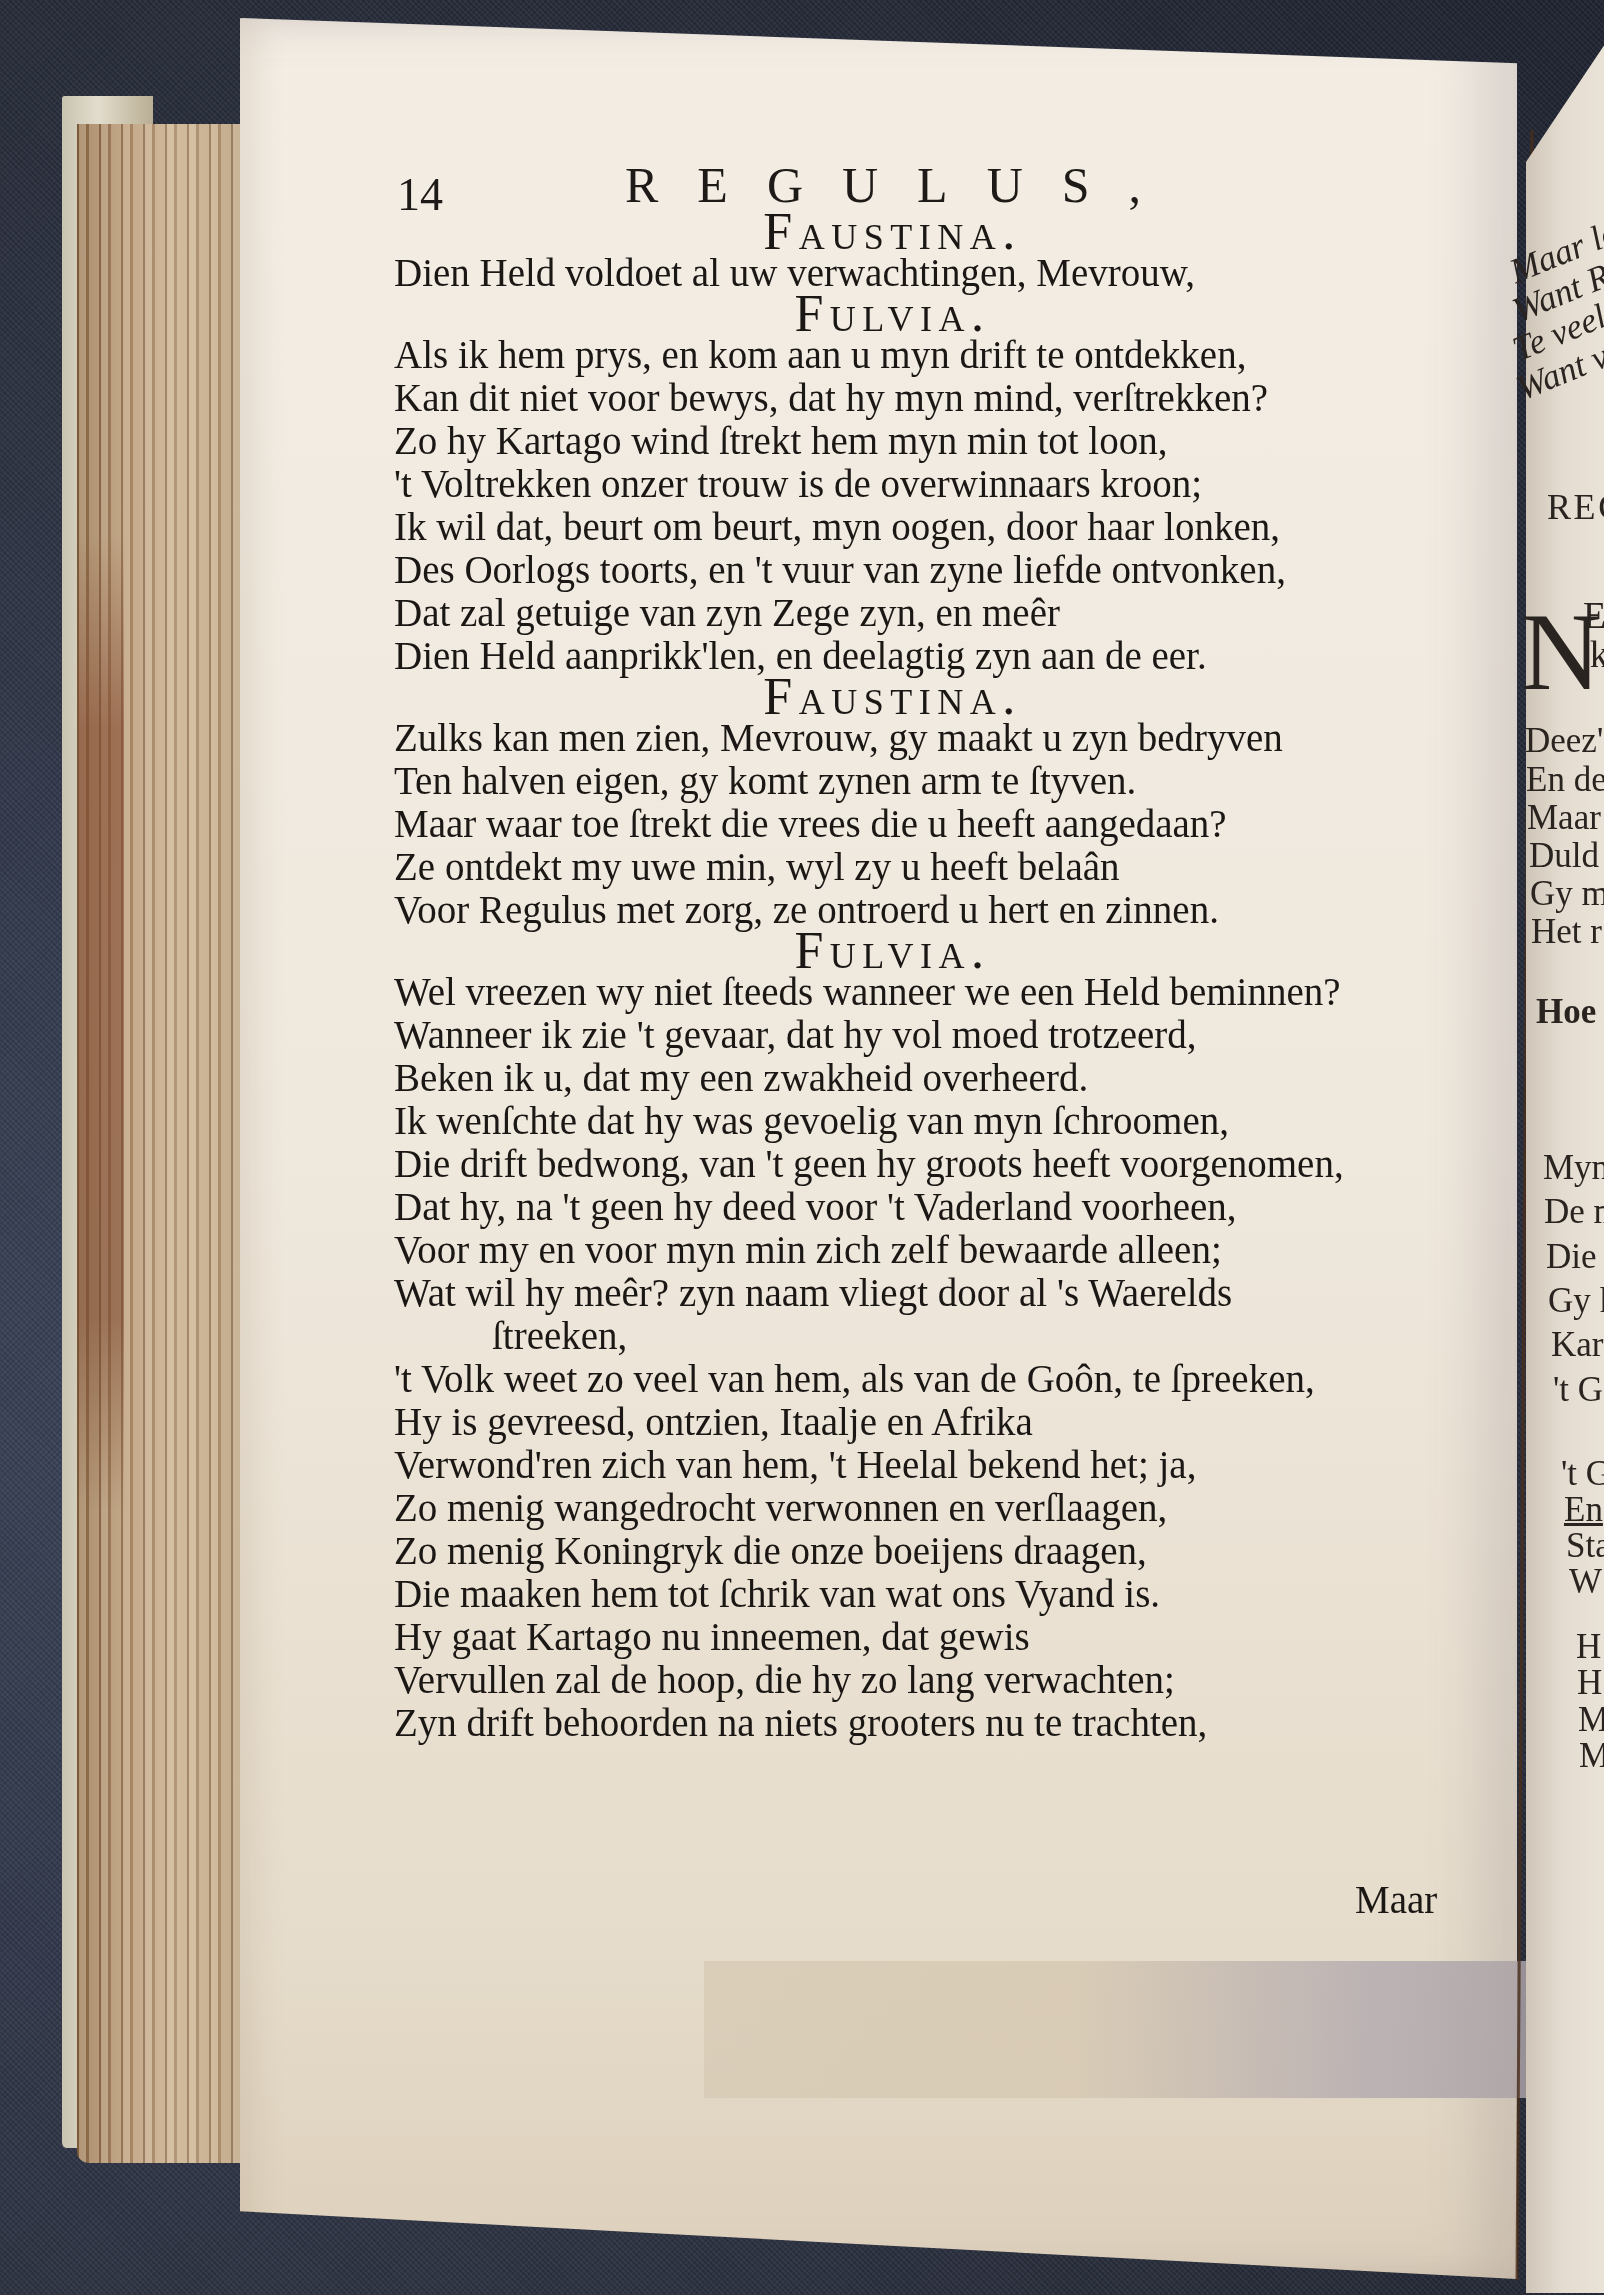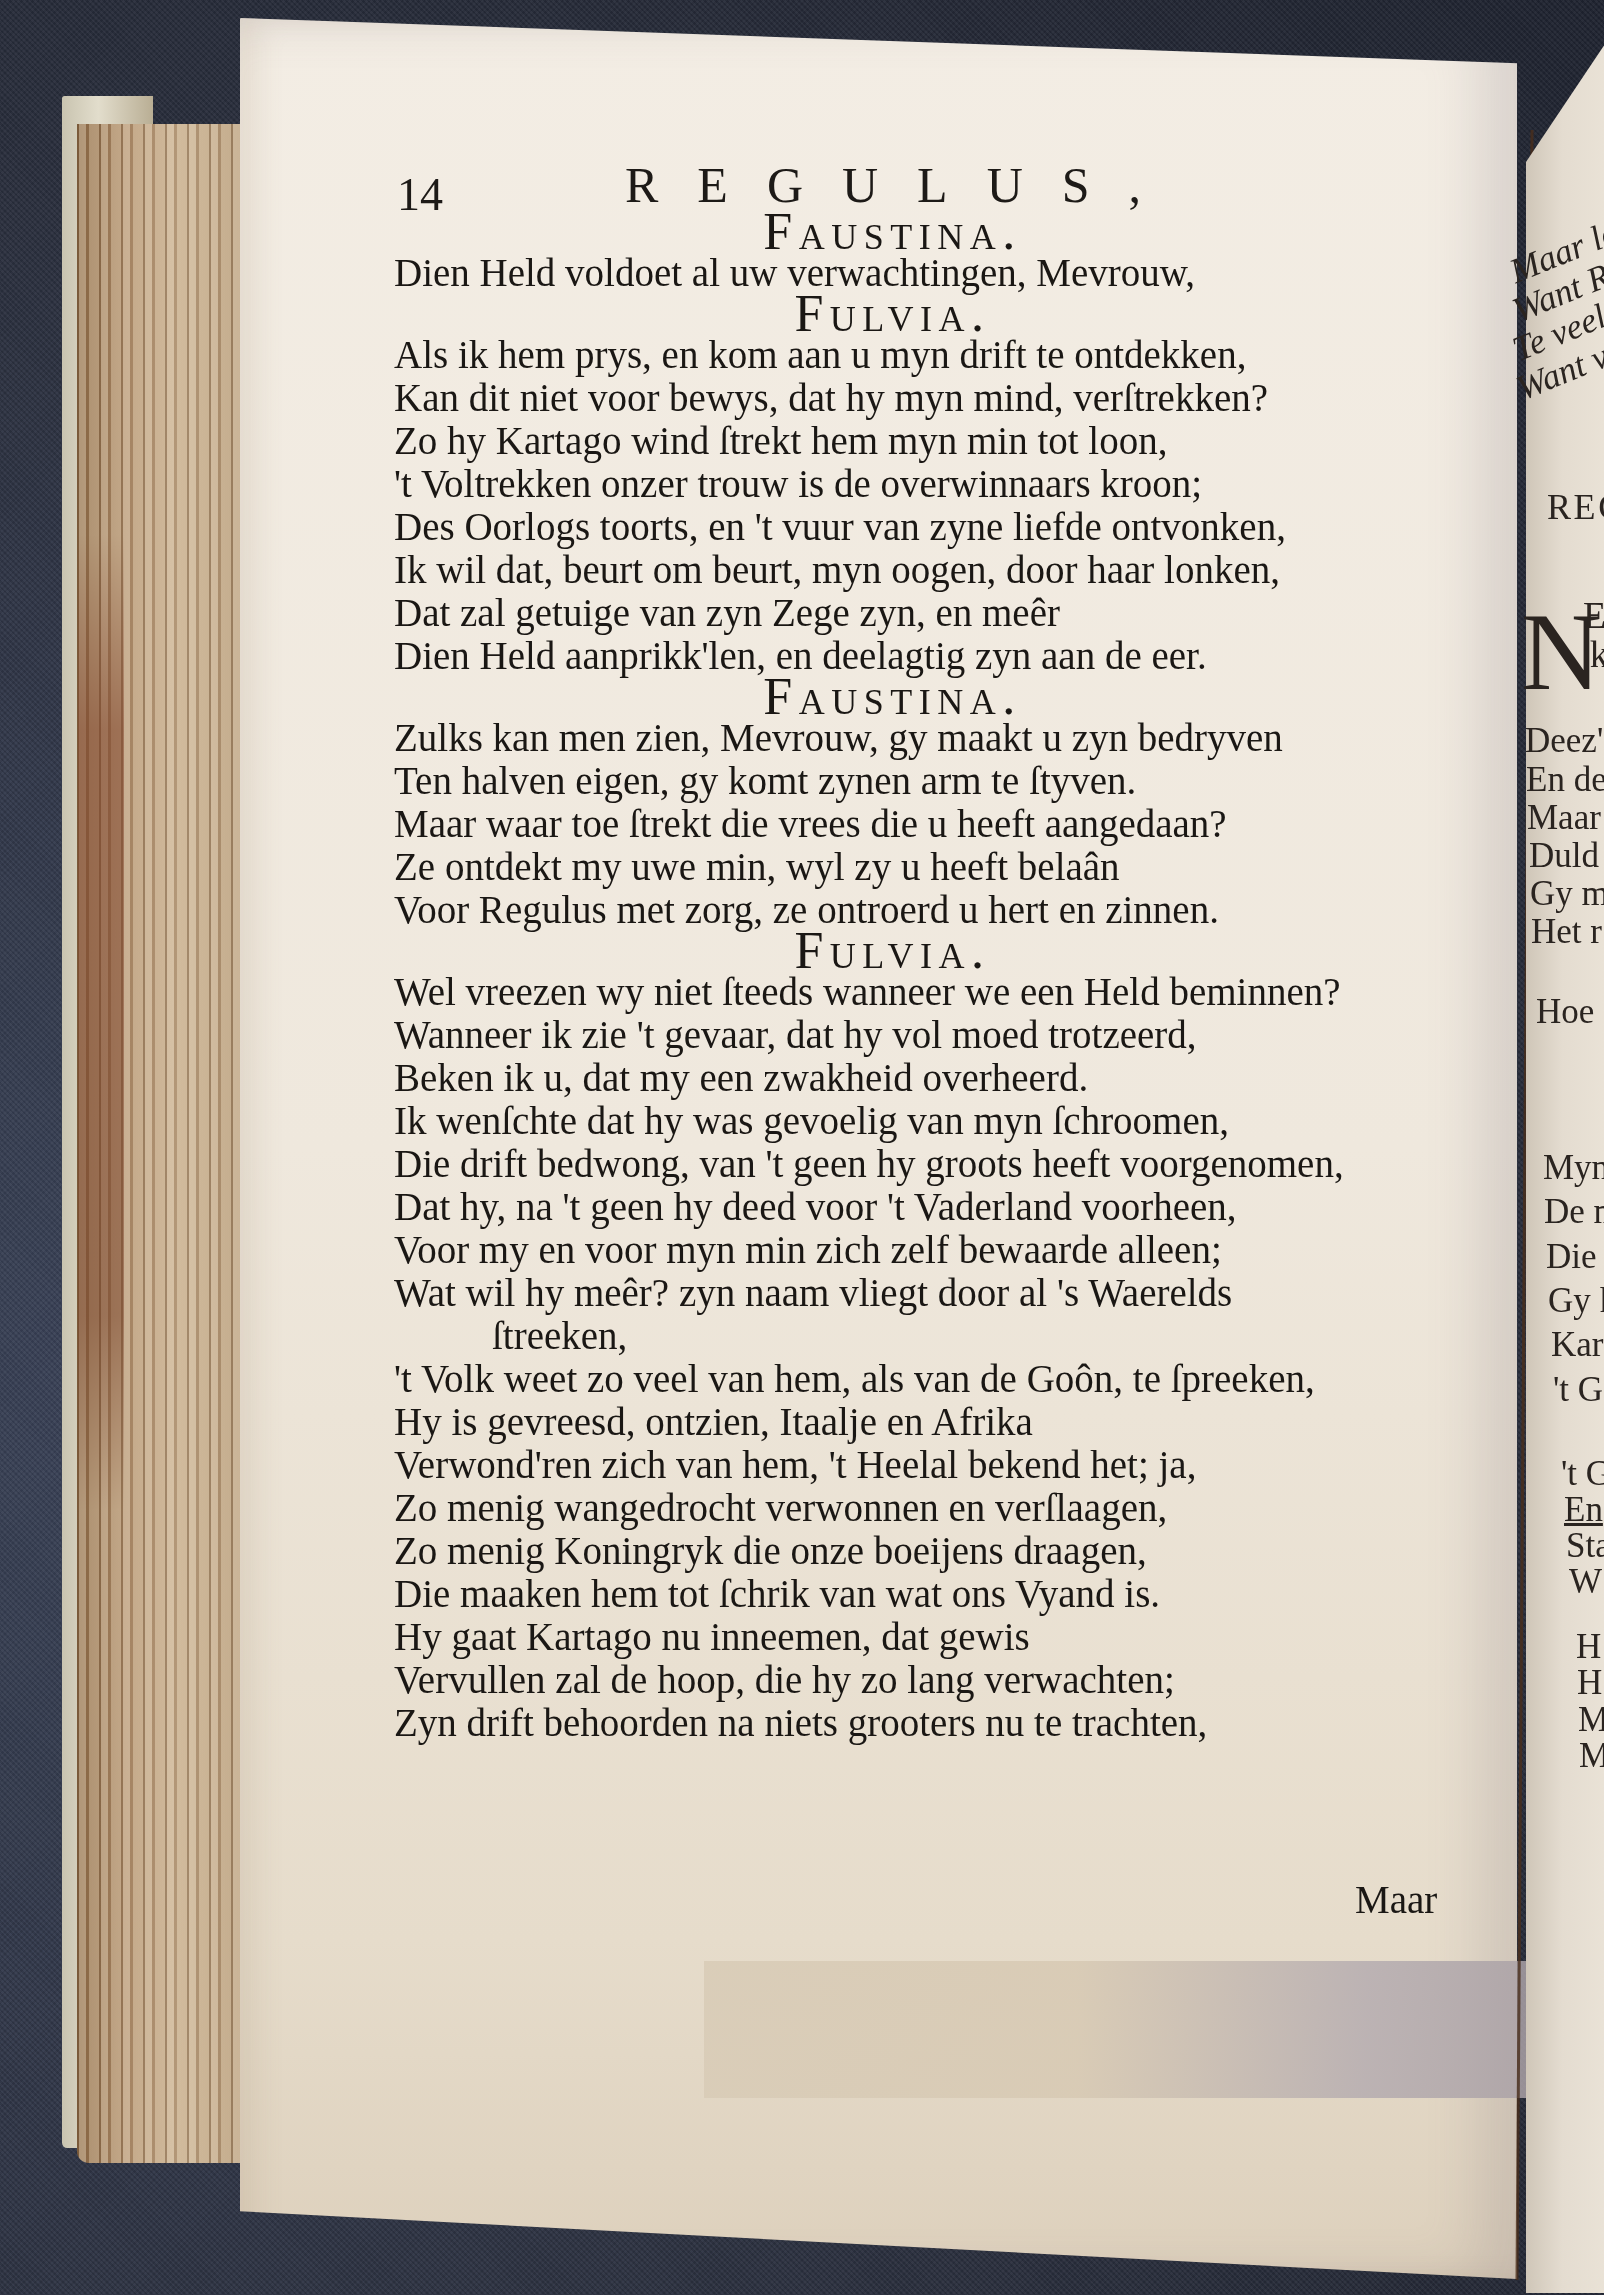--- a/index.html
+++ b/index.html
@@ -100,22 +100,22 @@
 
 <div class="text-block">
   <div class="speaker">Faustina.</div>
   <div class="verse">Dien Held voldoet al uw verwachtingen, Mevrouw,</div>
 
   <div class="speaker">Fulvia.</div>
   <div class="verse">Als ik hem prys, en kom aan u myn drift te ontdekken,</div>
   <div class="verse">Kan dit niet voor bewys, dat hy myn mind, verſtrekken?</div>
   <div class="verse">Zo hy Kartago wind ſtrekt hem myn min tot loon,</div>
   <div class="verse">'t Voltrekken onzer trouw is de overwinnaars kroon;</div>
+  <div class="verse">Ik wil dat, beurt om beurt, myn oogen, door haar lonken,</div>
   <div class="verse">Des Oorlogs toorts, en 't vuur van zyne liefde ontvonken,</div>
-  <div class="verse">Ik wil dat, beurt om beurt, myn oogen, door haar lonken,</div>
   <div class="verse">Dat zal getuige van zyn Zege zyn, en meêr</div>
   <div class="verse">Dien Held aanprikk'len, en deelagtig zyn aan de eer.</div>
 
   <div class="speaker">Faustina.</div>
   <div class="verse">Zulks kan men zien, Mevrouw, gy maakt u zyn bedryven</div>
   <div class="verse">Ten halven eigen, gy komt zynen arm te ſtyven.</div>
   <div class="verse">Maar waar toe ſtrekt die vrees die u heeft aangedaan?</div>
   <div class="verse">Ze ontdekt my uwe min, wyl zy u heeft belaân</div>
   <div class="verse">Voor Regulus met zorg, ze ontroerd u hert en zinnen.</div>
 
@@ -153,21 +153,21 @@
 <div class="right-text" style="top:596px;left:1583px;font-size:38px;">Ee</div>
 <div class="right-text" style="top:635px;left:1583px;font-size:38px;">'k</div>
 
 <div class="right-text" style="top:723px;left:1525px;">Deez'</div>
 <div class="right-text" style="top:762px;left:1526px;">En dez</div>
 <div class="right-text" style="top:800px;left:1527px;">Maar i</div>
 <div class="right-text" style="top:838px;left:1529px;">Duld</div>
 <div class="right-text" style="top:876px;left:1530px;">Gy m</div>
 <div class="right-text" style="top:914px;left:1531px;">Het r</div>
 
-<div class="right-text" style="top:994px;left:1536px;">Hoe</div>
+<div class="right-text" style="top:994px;left:1536px;font-weight:bold;">Hoe</div>
 
 <div class="right-text" style="top:1150px;left:1543px;">Myn</div>
 <div class="right-text" style="top:1194px;left:1544px;">De m</div>
 <div class="right-text" style="top:1239px;left:1546px;">Die ſ</div>
 <div class="right-text" style="top:1283px;left:1548px;">Gy k</div>
 <div class="right-text" style="top:1327px;left:1551px;">Kart</div>
 <div class="right-text" style="top:1372px;left:1553px;">'t Ge</div>
 
 <div class="right-text" style="top:1456px;left:1561px;">'t G</div>
 <div class="right-text" style="top:1492px;left:1564px;text-decoration:underline;">En</div>

